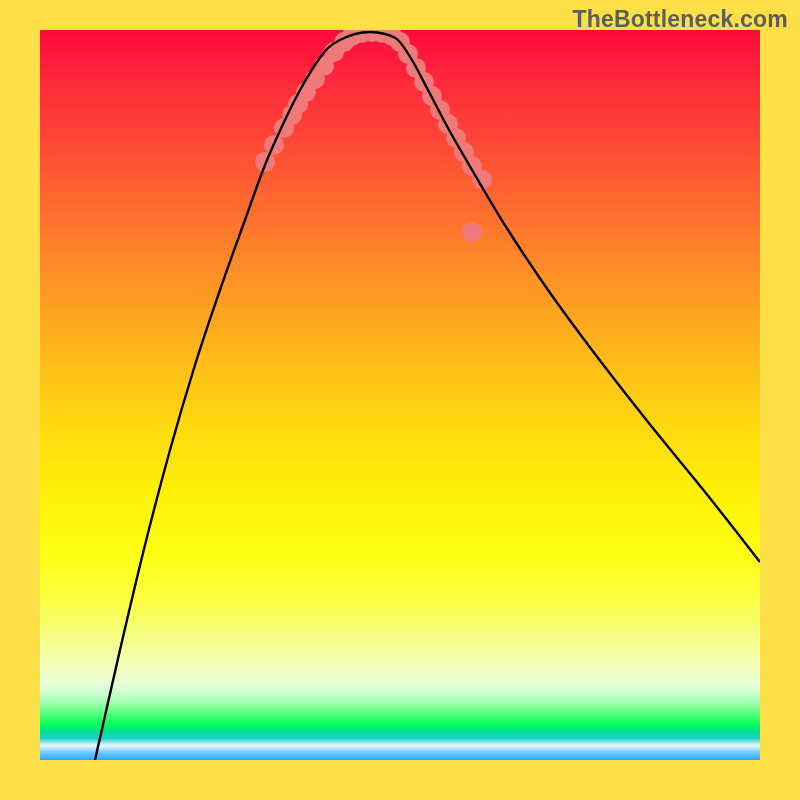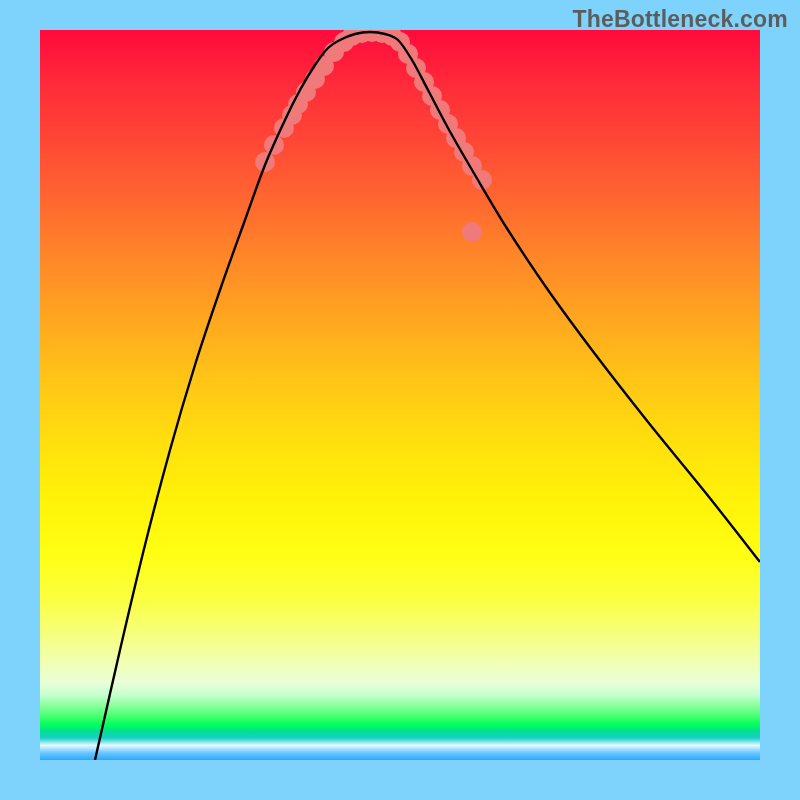--- a/index.html
+++ b/index.html
@@ -8,21 +8,21 @@
     width: 800px;
     height: 800px;
     background: #000;
     font-family: Arial, Helvetica, sans-serif;
     overflow: hidden;
   }
   .stage {
     position: relative;
     width: 800px;
     height: 800px;
-    background: #7dd3fc;
+    background: #fde047;
   }
   .plot {
     position: absolute;
     left: 40px;
     top: 30px;
     width: 720px;
     height: 730px;
     
     background: linear-gradient(
       to bottom,

